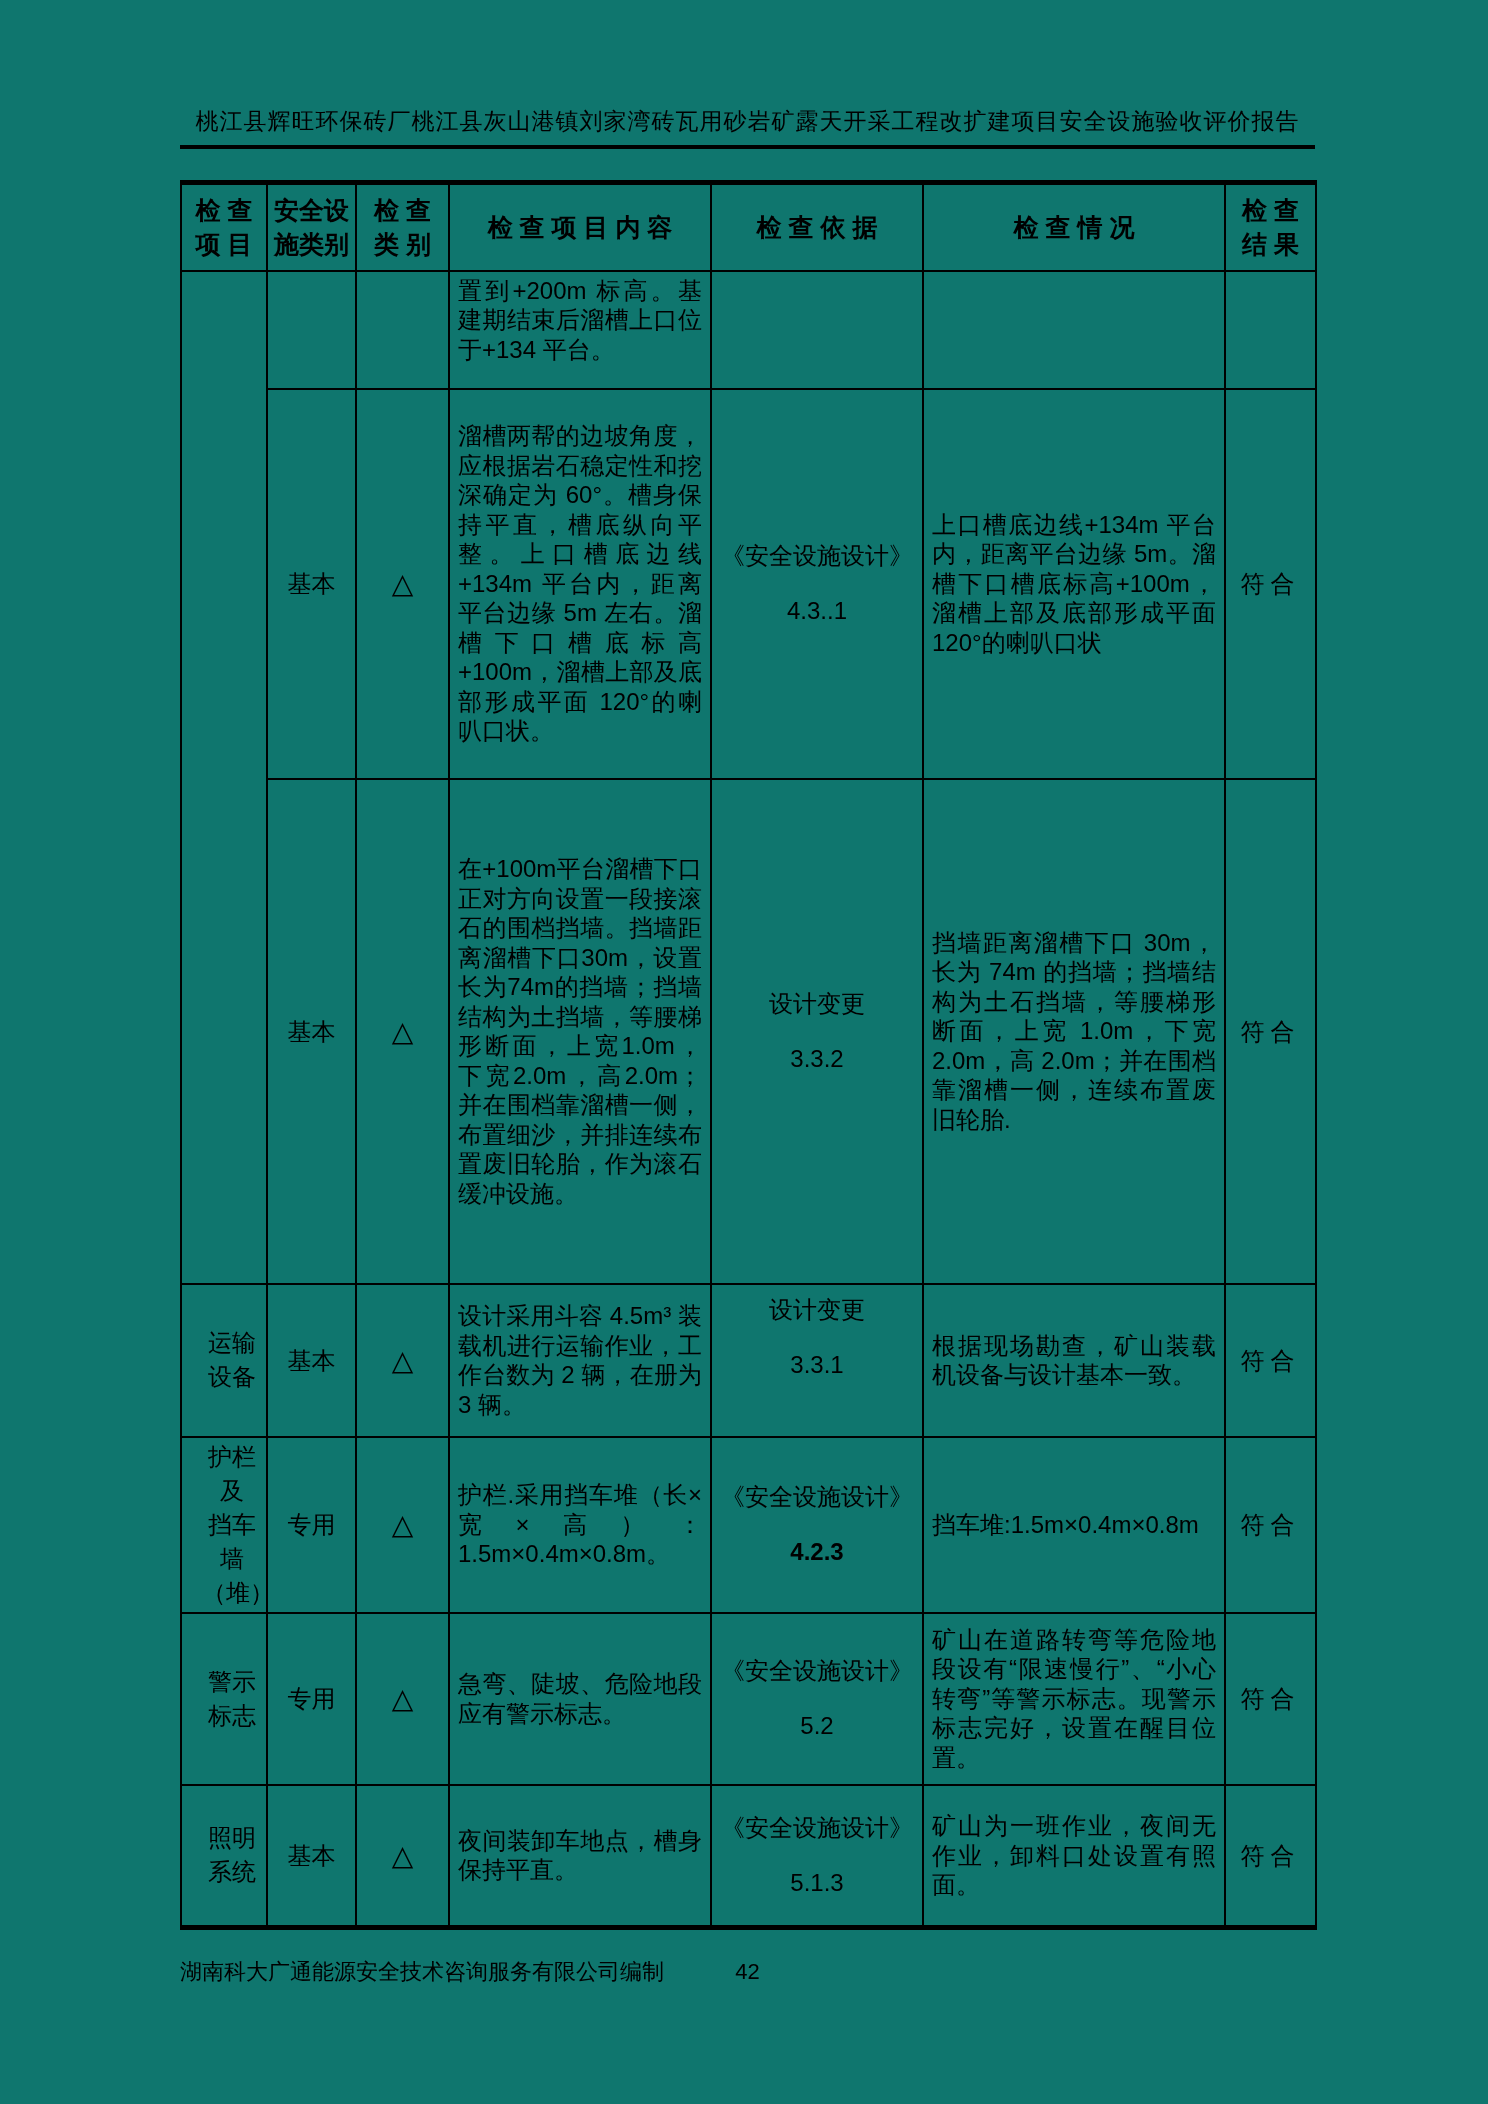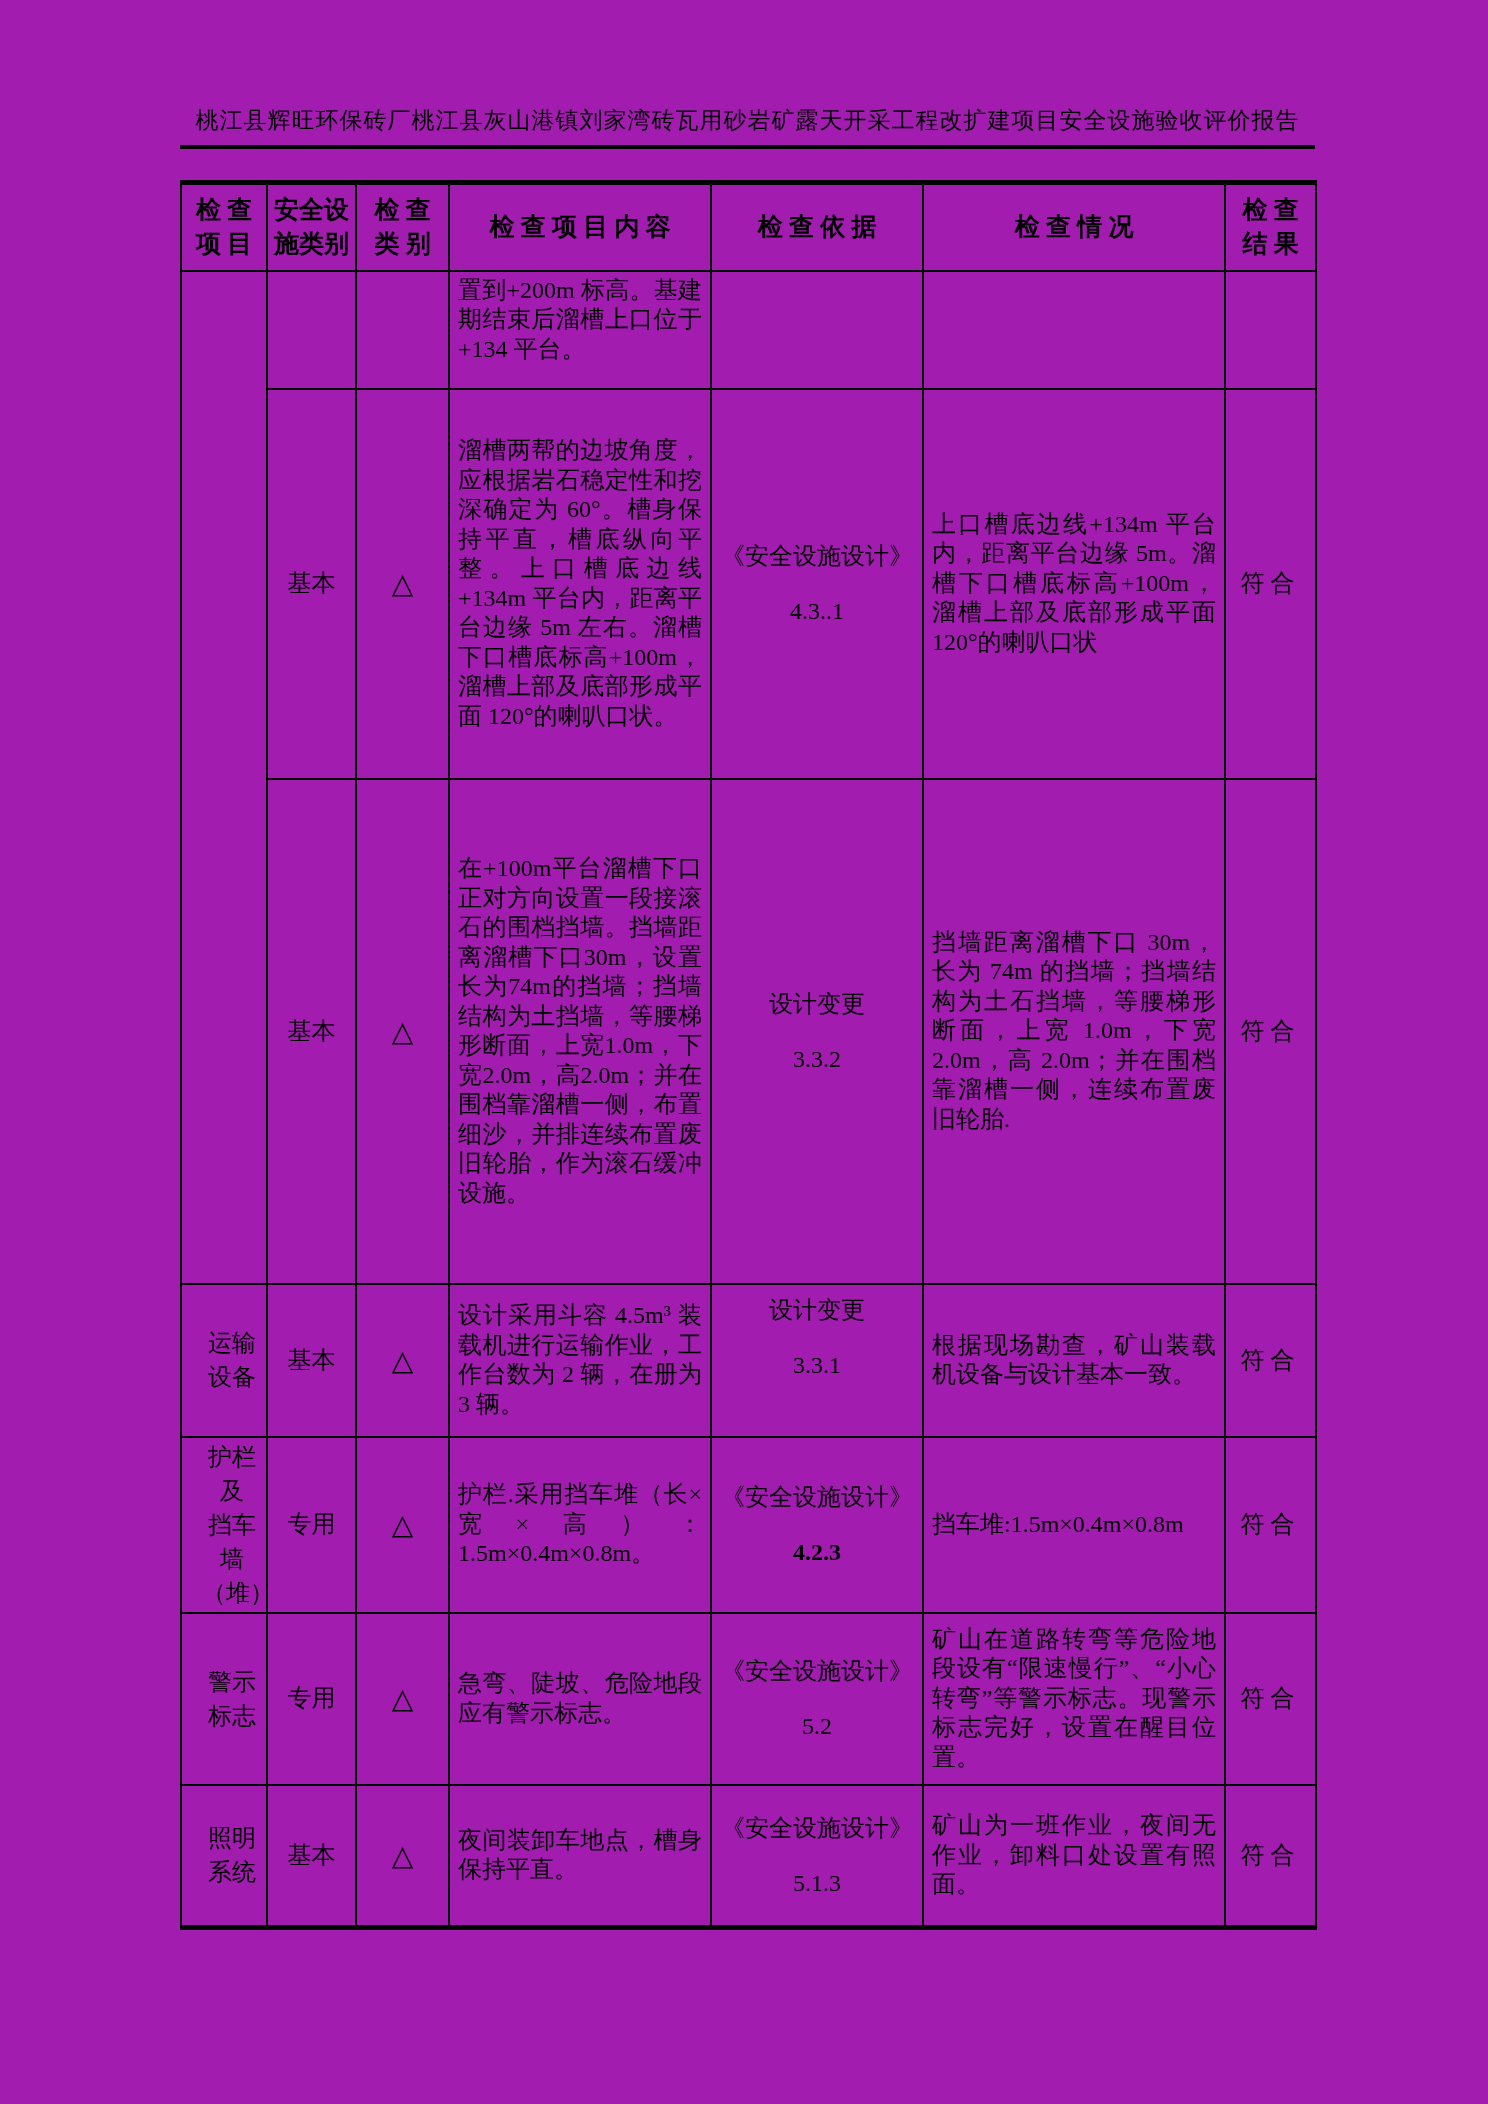--- a/index.html
+++ b/index.html
@@ -1,18 +1,18 @@
 <!DOCTYPE html>
 <html><head>
 <meta charset="utf-8">
 <style>
   html,body{margin:0;padding:0;background:#e8e8e8;}
   .page{
-    width:1488px;height:2104px;background:#a21caf;margin:0 auto;
-    font-family:Liberation Serif, serif;color:#000;
+    width:1488px;height:2104px;background:#0f766e;margin:0 auto;
+    font-family:Liberation Sans, sans-serif;color:#000;
     position:relative;overflow:hidden;box-sizing:border-box;
   }
   .content{padding:0 173px 0 180px;}
   .doc-header{padding-top:106px;}
   .doc-title{
     text-align:center;font-size:23px;letter-spacing:1px;line-height:30px;
     white-space:nowrap;
   }
   .header-rule{border-bottom:4px solid #000;margin-top:9px;}
   table.check-table{
@@ -178,15 +178,19 @@
         <td>
           <div class="basis-doc">《安全设施设计》</div>
           <div class="basis-clause">5.1.3</div>
         </td>
         <td class="jtext">矿山为一班作业，夜间无作业，卸料口处设置有照面。</td>
         <td class="result-cell">符合</td>
       </tr>
     </tbody>
       </table>
 
+    <div class="doc-footer">
+      <span class="footer-company">湖南科大广通能源安全技术咨询服务有限公司编制</span>
+      <span class="page-num">42</span>
+    </div>
 
   </div>
 </div>
 
 </body></html>

